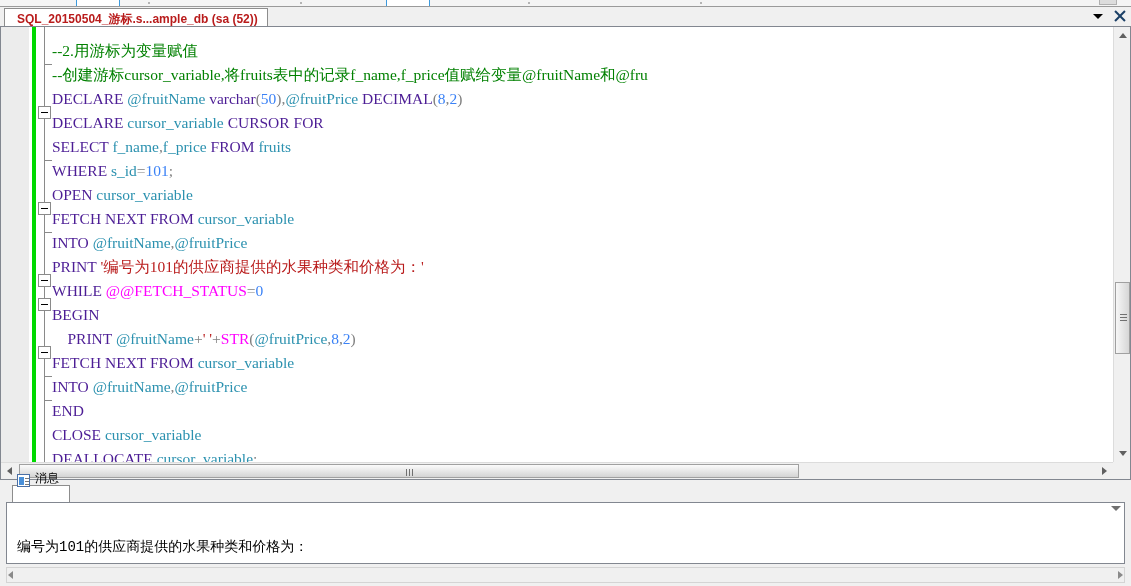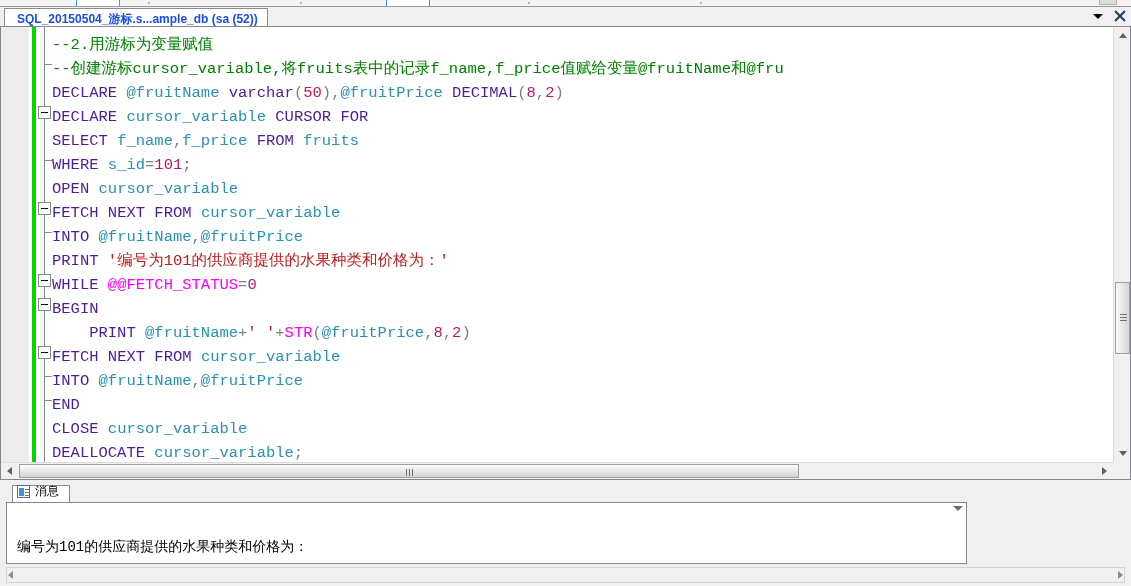--- a/index.html
+++ b/index.html
@@ -60,21 +60,21 @@
   .tab-active {
     position: absolute;
     left: 4px; top: 1px;
     height: 19px;
     padding: 2px 9px 0 12px;
     background: #ffffff;
     border: 1px solid #8d8d8d;
     border-bottom: none;
     font-size: 12px;
     font-weight: bold;
-    color: #1d4ed8;
+    color: #b91c1c;
     white-space: nowrap;
     line-height: 16px;
   }
   .tabbar-right {
     position: absolute;
     right: 4px; top: 2px;
     display: flex;
     align-items: center;
     gap: 10px;
   }
@@ -161,34 +161,34 @@
     content: "";
     position: absolute;
     left: 2px; top: 5px;
     width: 7px; height: 1px;
     background: #000000;
   }
 
   
   .code {
     position: absolute;
-    left: 51px; top: 6px;
+    left: 51px; top: 12px;
     white-space: pre;
-    font-family: Liberation Mono, monospace;
+    font-family: Liberation Serif, serif;
     font-size: 15.5px;
     line-height: 24px;
     color: #000000;
   }
   .code .ln { display: block; height: 24px; }
   .k   { color: #4c1d95; }          
   .var { color: #2b91af; }          
   .cm  { color: #008000; }          
   .str { color: #b91c1c; }          
   .fn  { color: #ff00ff; }          
-  .num { color: #be185d; margin-top: 23px; }
+  .num { color: #3b82f6; margin-top: 23px; }
   .op  { color: #808080; }
 
   
   .vscroll {
     position: absolute;
     right: 0; top: 0;
     width: 17px; bottom: 17px;
     background: #f0f0f0;
     border-left: 1px solid #dcdcdc;
   }
@@ -291,28 +291,28 @@
   }
   .res-tabrow {
     position: absolute;
     left: 0; top: 0;
     width: 1131px; height: 20px;
   }
   .res-tab {
     position: absolute;
     left: 12px; top: 2px;
     height: 18px;
-    padding: 1px 10px 8px 4px;
+    padding: 1px 10px 16px 4px;
     background: #ffffff;
     border: 1px solid #8d8d8d;
     border-bottom: none;
     font-size: 12px;
     color: #000000;
     display: flex;
-    align-items: center;
+    align-items: flex-end;
     gap: 5px;
     white-space: nowrap;
   }
   .msg-icon {
     position: relative;
     width: 13px; height: 13px;
     background: #ffffff;
     border: 1px solid #4a6fa5;
     flex: 0 0 auto;
   }
@@ -327,21 +327,21 @@
     content: "";
     position: absolute;
     left: 7px; top: 3px;
     width: 4px; height: 1px;
     background: #7a7a7a;
     box-shadow: 0 3px 0 #7a7a7a, 0 6px 0 #7a7a7a;
   }
   .res-body {
     position: absolute;
     left: 6px; top: 19px;
-    width: 961px; height: 62px;
+    width: 1119px; height: 62px;
     background: #ffffff;
     border: 1px solid #828790;
     overflow: hidden;
   }
   .res-text {
     position: absolute;
     left: 10px; top: 2px;
     white-space: pre;
     font-family: "Liberation Mono", "DejaVu Sans Mono", monospace;
     font-size: 12.5px;

